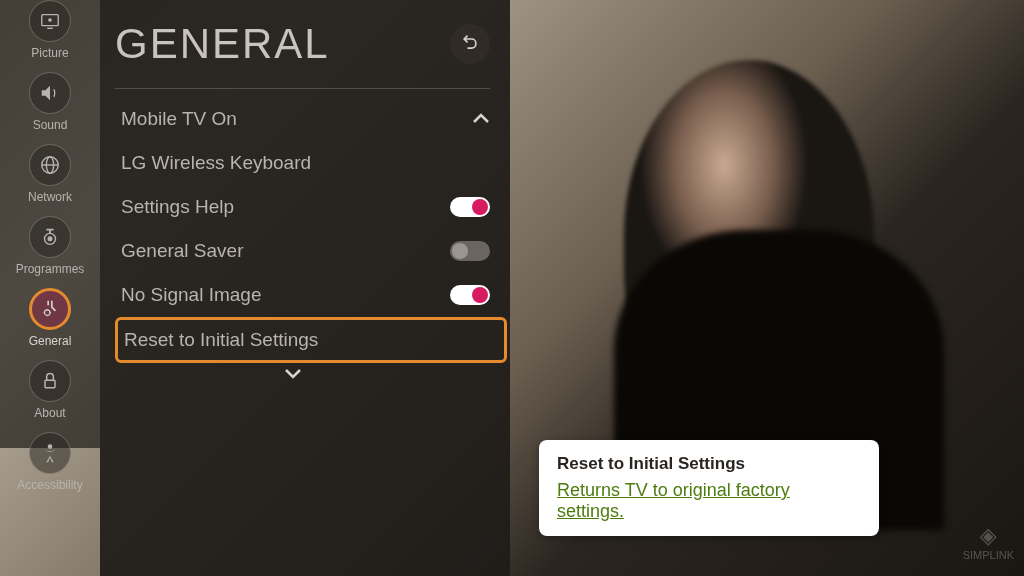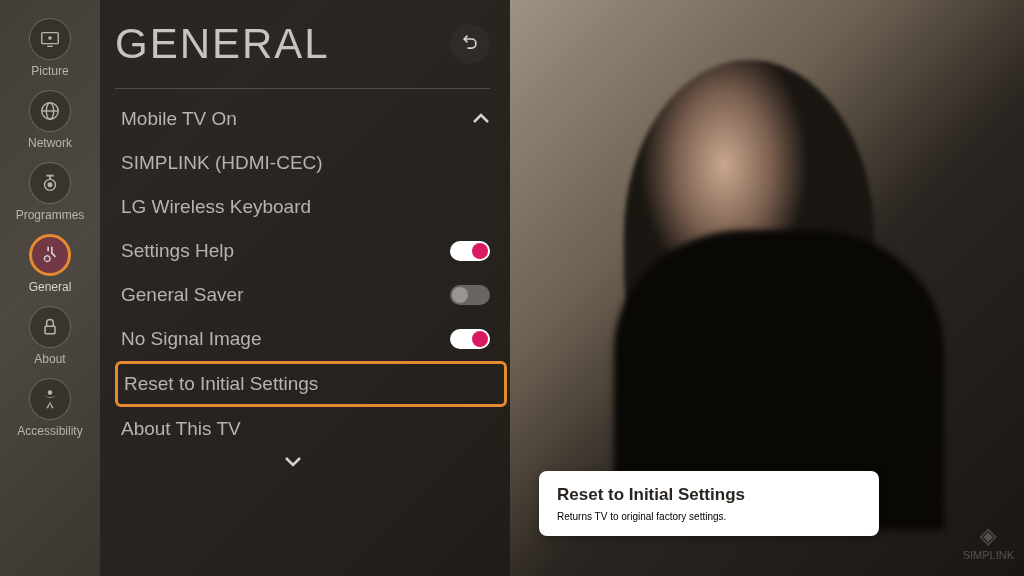--- a/index.html
+++ b/index.html
@@ -37,26 +37,25 @@
       height: 300px;
       background: #0a0805;
       border-radius: 40% 40% 0 0;
       filter: blur(3px);
     }
     .sidebar {
       position: absolute;
       left: 0;
       top: 0;
       width: 100px;
-      height: 576px;
+      height: 448px;
       background: rgba(20, 18, 16, 0.65);
       display: flex;
       flex-direction: column;
       align-items: center;
-      padding-top: 18px;
       gap: 12px;
       z-index: 2;
     }
     .sidebar-item {
       display: flex;
       flex-direction: column;
       align-items: center;
       gap: 4px;
       cursor: pointer;
     }
@@ -190,22 +189,23 @@
       z-index: 3;
       box-shadow: 0 2px 8px rgba(0,0,0,0.3);
     }
     .tooltip-title {
       font-size: 17px;
       font-weight: 600;
       color: #2a2520;
       margin-bottom: 6px;
     }
     .tooltip-desc {
-      font-size: 10px;
-      color: #000000;
+      font-size: 18px;
+      color: #4d7c0f;
+      text-decoration: underline;
     }
     .watermark {
       position: absolute;
       right: 10px;
       bottom: 15px;
       color: rgba(220, 215, 210, 0.3);
       font-size: 11px;
       z-index: 1;
       text-align: center;
     }
@@ -225,20 +225,29 @@
     <div class="sidebar-icon">
       <svg width="22" height="22" viewBox="0 0 24 24" fill="none" stroke="#b8b3ae" stroke-width="1.5">
         <rect x="3" y="5" width="18" height="12" rx="1"></rect>
         <circle cx="12" cy="11" r="2" fill="#b8b3ae" stroke="none"></circle>
         <line x1="9" y1="20" x2="15" y2="20"></line>
       </svg>
     </div>
     <span class="sidebar-label">Picture</span>
   </div>
 
+  <div class="sidebar-item">
+    <div class="sidebar-icon">
+      <svg width="22" height="22" viewBox="0 0 24 24" fill="#b8b3ae">
+        <path d="M3 9v6h4l5 5V4L7 9H3z"></path>
+        <path d="M16 8c1.5 1 1.5 7 0 8" fill="none" stroke="#b8b3ae" stroke-width="1.5"></path>
+      </svg>
+    </div>
+    <span class="sidebar-label">Sound</span>
+  </div>
 
   <div class="sidebar-item">
     <div class="sidebar-icon">
       <svg width="22" height="22" viewBox="0 0 24 24" fill="none" stroke="#b8b3ae" stroke-width="1.5">
         <circle cx="12" cy="12" r="9"></circle>
         <ellipse cx="12" cy="12" rx="4" ry="9"></ellipse>
         <line x1="3" y1="12" x2="21" y2="12"></line>
       </svg>
     </div>
     <span class="sidebar-label">Network</span>
@@ -301,42 +310,36 @@
   <div class="menu-list">
     <div class="menu-item">
       <span>Mobile TV On</span>
       <span class="scroll-arrow" style="padding:0;margin:0">
         <svg width="18" height="12" viewBox="0 0 18 12" fill="none" stroke="#d8d3ce" stroke-width="2.5">
             <path d="M2 9 L9 2 L16 9"></path>
           </svg>
       </span>
     </div>
     <div class="menu-item">
-      <span>SIMPLINK (HDMI-CEC)</span>
-    </div>
-    <div class="menu-item">
       <span>LG Wireless Keyboard</span>
     </div>
     <div class="menu-item">
       <span>Settings Help</span>
       <span class="toggle on"></span>
     </div>
     <div class="menu-item">
       <span>General Saver</span>
       <span class="toggle off"></span>
     </div>
     <div class="menu-item">
       <span>No Signal Image</span>
       <span class="toggle on"></span>
     </div>
     <div class="menu-item highlighted">
       <span>Reset to Initial Settings</span>
-    </div>
-    <div class="menu-item">
-      <span>About This TV</span>
     </div>
     <div class="scroll-arrow">
       <svg width="18" height="12" viewBox="0 0 18 12" fill="none" stroke="#d8d3ce" stroke-width="2.5" style="margin:0 auto">
           <path d="M2 3 L9 10 L16 3"></path>
         </svg>
     </div>
   </div>
 </div>
 
 <div class="tooltip">

